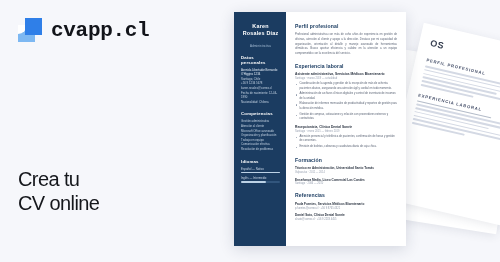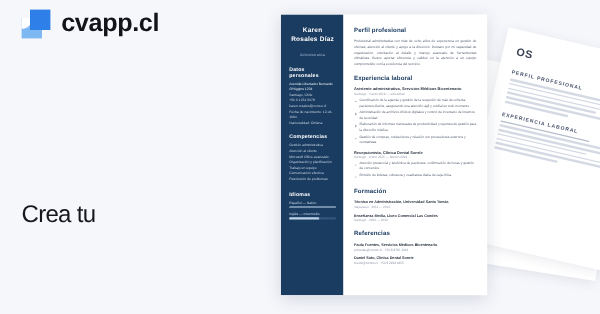--- a/index.html
+++ b/index.html
@@ -6,22 +6,22 @@
   html, body {
     width: 500px; height: 262px;
     overflow: hidden;
     font-family: "Liberation Sans", sans-serif;
   }
   body { background: #f6f7fb; position: relative; }
 
   
   .brand {
     position: absolute;
-    left: 18px; top: 8px;
-    display: flex; align-items: flex-start; gap: 9px;
+    left: 18px; top: 18px;
+    display: flex; align-items: center; gap: 9px; font-family: Liberation Mono, monospace;
   }
   .logo-mark {
     position: relative;
     width: 24px; height: 24px;
     flex: 0 0 auto;
   }
   .logo-sq-back {
     position: absolute; left: 7px; top: 0;
     width: 17px; height: 17px;
     background: #2f7fe8;
@@ -306,13 +306,14 @@
     <span class="logo-sq-back"></span>
     <span class="logo-sq-front"></span>
     <span class="logo-cut"></span>
     <span class="logo-inner-sq"></span>
   </span>
   <span class="brand-name">cvapp.cl</span>
 </div>
 
 <div class="tagline">
   <span>Crea tu</span>
+  <span>CV online</span>
 </div>
 
 </body></html>

